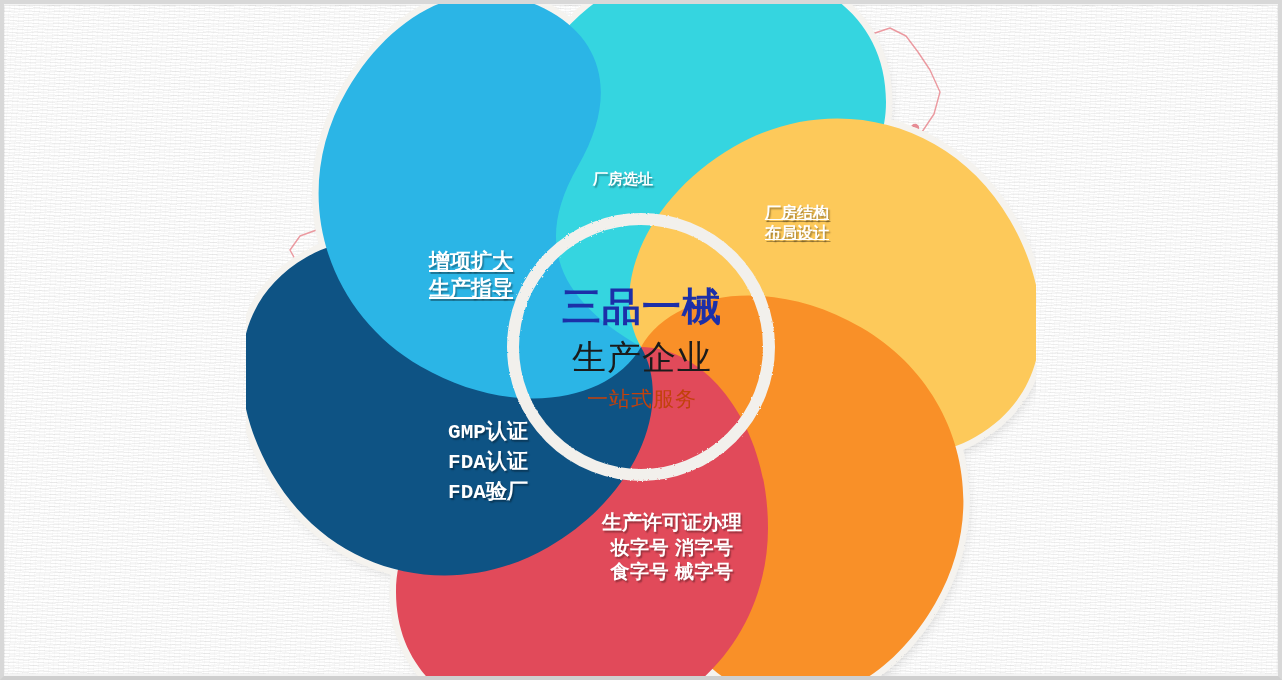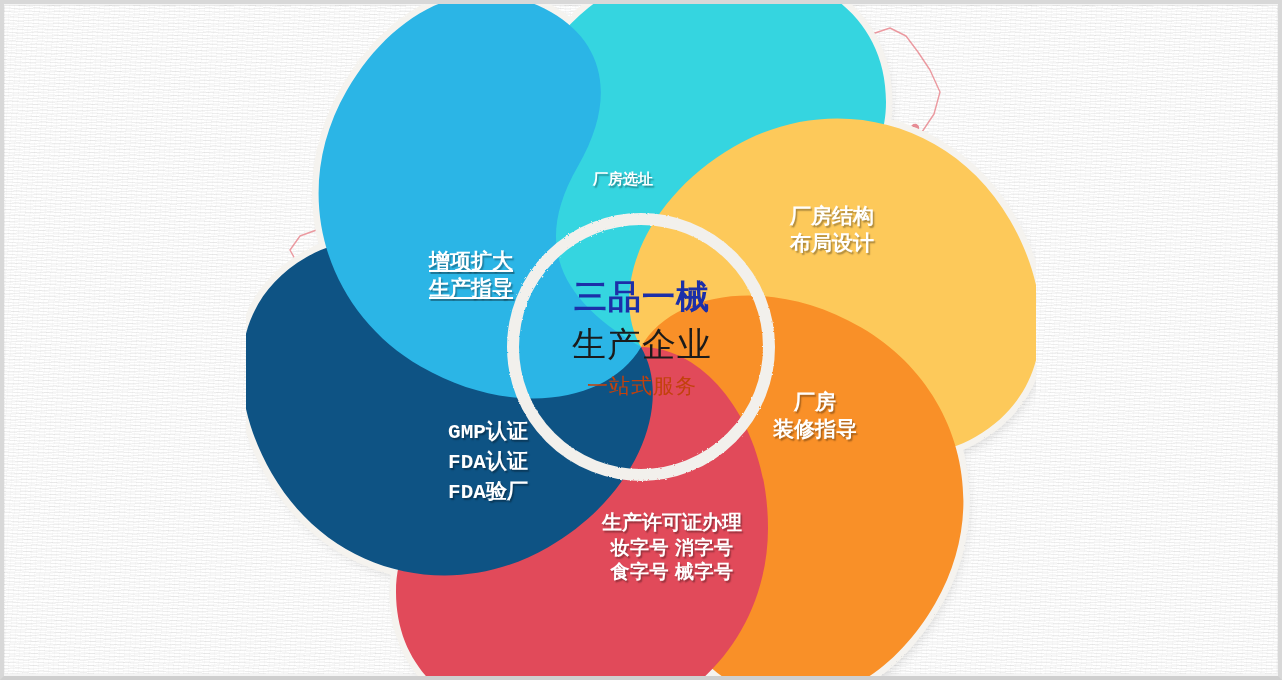--- a/index.html
+++ b/index.html
@@ -62,43 +62,44 @@
     white-space: nowrap;
     pointer-events: none;
     font-weight: bold;
   }
   .lbl-white {
     color: #ffffff;
     text-shadow: 1.5px 2px 1.5px rgba(0,0,0,0.33);
   }
 
   #lbl-site      { left: 533px; top: 142px; width: 180px; font-size: 15px; margin-top: 27px; }
-  #lbl-struct    { left: 737px; top: 203px; width: 190px; font-size: 21px; }
+  #lbl-struct    { left: 702px; top: 203px; width: 190px; font-size: 16px; text-decoration: underline; }
   #lbl-decor     { left: 727px; top: 389px; width: 176px; font-size: 21px; }
   #lbl-license   { left: 565px; top: 510px; width: 214px; }
   #lbl-license .line1 { font-size: 20px; }
   #lbl-license .line2 { font-size: 19px; font-weight: bold; letter-spacing: .5px; }
   #lbl-cert      { left: 398px; top: 418px; width: 180px; font-size: 21px; line-height: 1.42; font-family: Liberation Mono, monospace; }
   #lbl-expand    { left: 382px; top: 248px; width: 178px; font-size: 21px; text-decoration: underline; }
 
   
   .center-block {
     position: absolute;
     left: 519px;
     top: 278px;
     width: 246px;
     text-align: center;
     pointer-events: none;
   }
   .center-title {
-    font-size: 33px;
+    font-size: 39px;
     font-weight: bold;
     color: #1c2fa8;
     letter-spacing: 1px;
     line-height: 1.18;
+    margin-top: 6px;
   }
   .center-sub1 {
     font-size: 34px;
     color: #1b1b1b;
     letter-spacing: 1px;
     margin-top: 8px;
     line-height: 1.15;
   }
   .center-sub2 {
     font-size: 21px;
@@ -270,24 +271,20 @@
 
   <div class="lbl lbl-white" id="lbl-site">
     <div>厂房选址</div>
   </div>
 
   <div class="lbl lbl-white" id="lbl-struct">
     <div>厂房结构</div>
     <div>布局设计</div>
   </div>
 
-  <div class="lbl lbl-white" id="lbl-decor">
-    <div>厂房</div>
-    <div>装修指导</div>
-  </div>
 
   <div class="lbl lbl-white" id="lbl-license">
     <div class="line1">生产许可证办理</div>
     <div class="line2">妆字号  消字号</div>
     <div class="line2">食字号  械字号</div>
   </div>
 
   <div class="lbl lbl-white" id="lbl-cert">
     <div>GMP认证</div>
     <div>FDA认证</div>

